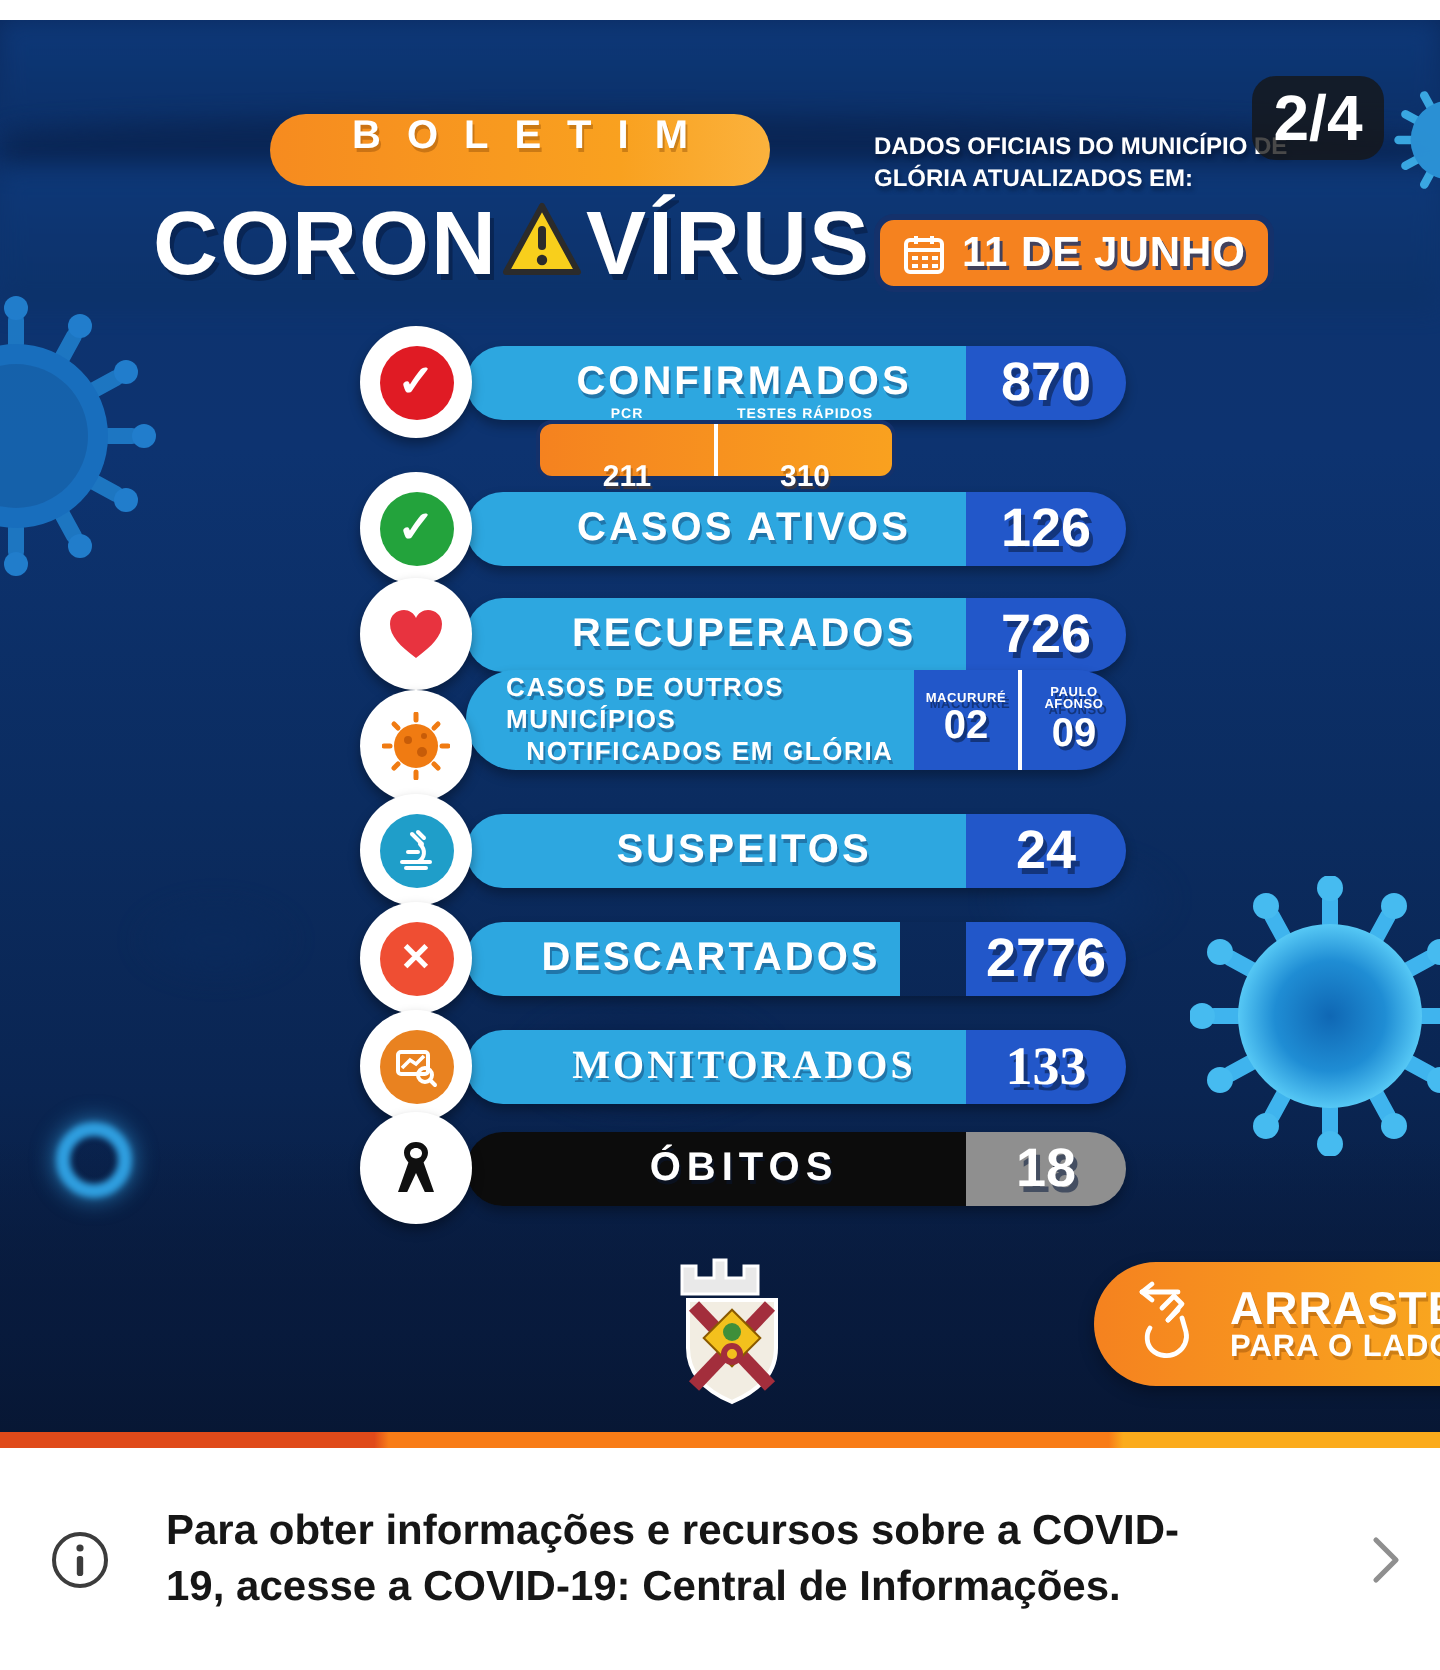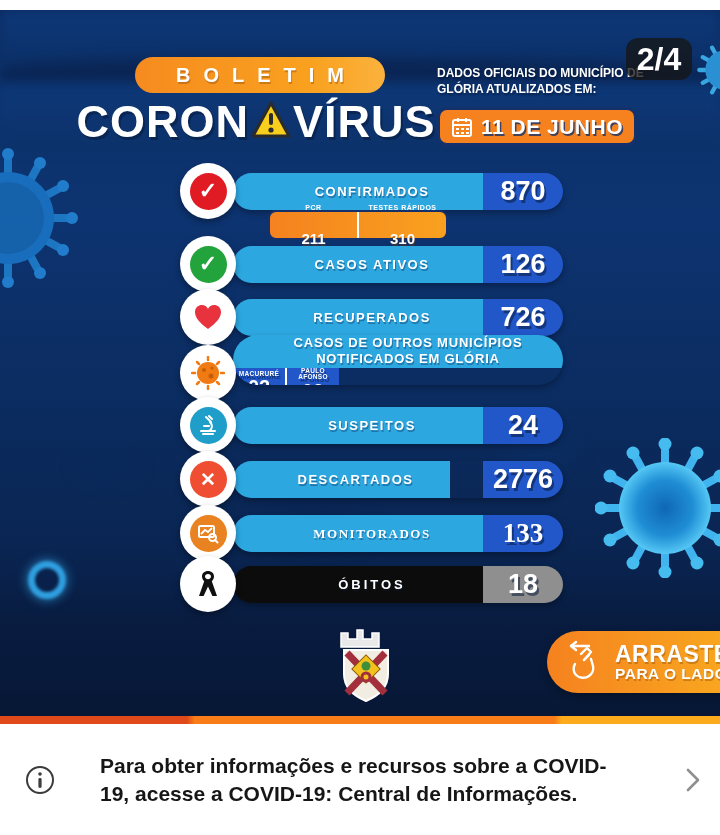--- a/index.html
+++ b/index.html
@@ -24,21 +24,21 @@
   .band-dark-bottom { top:560px; height:160px; background:linear-gradient(180deg,transparent,#081a3c 60%,#071632); opacity:.95; filter:none; }
 
   
   .virus { position:absolute; }
   .virus-ring { position:absolute; left:28px; top:551px; width:38px; height:38px; border:7px solid #2f9fe0;
     border-radius:50%; filter:blur(1.5px); box-shadow:0 0 10px 2px rgba(47,159,224,.55); }
 
   
   .boletim-pill { position:absolute; left:135px; top:47px; width:250px; height:36px;
     background:linear-gradient(90deg,#f68b1f,#f9a11f 70%,#fbb23d); border-radius:18px;
-    display:flex; align-items:center; justify-content:center; }
+    display:flex; align-items:flex-start; justify-content:center; }
   .boletim-pill span { color:#ffffff; font-weight:bold; font-size:20px; letter-spacing:13px; padding-left:13px;
     text-shadow:1px 2px 0 rgba(120,60,0,.35); }
   .corona-title { position:absolute; left:56px; top:86px; width:400px; display:flex; justify-content:center;
     color:#fff; font-weight:bold; font-size:45px; letter-spacing:1px; text-shadow:2px 3px 0 rgba(5,20,50,.45); }
   .warn-tri { width:42px; height:40px; margin:4px 1px 0 1px; }
 
   .official-text { position:absolute; left:437px; top:56px; width:230px; color:#ffffff; font-weight:bold;
     font-size:12px; line-height:1.3; text-shadow:1px 2px 2px rgba(5,20,50,.6); }
   .date-badge { position:absolute; left:437px; top:97px; width:200px; height:39px; background:#f5821f;
     border:3px solid #14316b; border-radius:10px; display:flex; align-items:center; justify-content:center; gap:8px; }
@@ -50,37 +50,37 @@
 
   
   .stat-row { position:absolute; left:180px; }
   .icon-circle { position:absolute; left:0; width:56px; height:56px; background:#fff; border-radius:50%;
     display:flex; align-items:center; justify-content:center; box-shadow:0 3px 6px rgba(0,0,0,.35); z-index:2; }
   .icon-inner { width:37px; height:37px; border-radius:50%; display:flex; align-items:center; justify-content:center;
     color:#fff; font-size:22px; font-weight:bold; }
   .bar { position:absolute; left:53px; height:37px; width:330px; border-radius:19px; display:flex; overflow:hidden;
     box-shadow:0 3px 6px rgba(0,0,0,.3); }
   .bar-label { flex:1; background:#2da7e0; display:flex; flex-direction:column; align-items:center; justify-content:center;
-    color:#fff; font-weight:bold; font-size:13px; letter-spacing:1.5px; padding-left:28px;
+    color:#fff; font-weight:bold; font-size:20px; letter-spacing:1.5px; padding-left:28px;
     text-shadow:1px 2px 0 rgba(8,30,70,.35); }
   .bar-value { width:80px; background:#2257c9; display:flex; align-items:center; justify-content:center;
     color:#fff; font-weight:bold; font-size:27px; text-shadow:2px 3px 0 rgba(8,25,60,.55); }
   .row-obitos .bar-label { background:#0c0c0c; letter-spacing:3px; }
   .row-obitos .bar-value { background:#8f8f8f; }
 
   .sub-badge { position:absolute; left:268px; top:200px; width:180px; height:30px;
     background:linear-gradient(90deg,#f5821f,#f9a11f); border:2px solid #14316b; border-radius:8px;
     display:flex; z-index:3; }
   .sub-col { flex:1; display:flex; flex-direction:column; align-items:center; justify-content:center; line-height:1; }
   .sub-col + .sub-col { border-left:2px solid #ffffff; }
   .sub-label { color:#fff; font-weight:bold; font-size:7px; letter-spacing:.5px; }
   .sub-value { color:#fff; font-weight:bold; font-size:15px; text-shadow:1px 1.5px 0 rgba(120,60,0,.4);margin-top:20px; }
 
   
-  .row-outros .bar { height:50px; border-radius:25px;flex-direction:column; }
+  .row-outros .bar { height:50px; border-radius:25px; }
   .row-outros .bar-label { font-size:13px; letter-spacing:.8px; line-height:1.25; padding-left:20px; }
   .row-outros .bar-value { width:106px; padding:0; }
   .outros-cols { display:flex; width:100%; height:100%; }
   .outros-col { flex:1; display:flex; flex-direction:column; align-items:center; justify-content:center; line-height:1; }
   .outros-col + .outros-col { border-left:2px solid #ffffff; }
   .outros-col .o-label { font-size:6.5px; font-weight:bold; color:#fff; letter-spacing:.3px; text-align:center; }
   .outros-col .o-value { font-size:20px; font-weight:bold; color:#fff; text-shadow:1.5px 2px 0 rgba(8,25,60,.55); }
 
   
   .crest { position:absolute; left:329px; top:615px; }
@@ -92,21 +92,21 @@
   .arraste-text .l1 { font-size:23px; letter-spacing:.5px; }
   .arraste-text .l2 { font-size:15.5px; letter-spacing:.5px; }
 
   .stripe { position:absolute; left:0; top:706px; width:720px; height:9px;
     background:linear-gradient(90deg,#e04a1a 0%,#e04a1a 26%,#f87c17 27%,#f87c17 77%,#fbab1c 78%,#fbab1c 100%); }
 
   
   .footer-bar { position:absolute; left:0; top:724px; width:720px; height:111px; background:#ffffff;
     display:flex; align-items:center; padding:0 18px; cursor:pointer; }
   .info-icon { flex:0 0 auto; margin-left:6px; }
-  .footer-text { margin-left:44px; width:512px; color:#161616; font-weight:bold; font-size:21px; line-height:1.32; }
+  .footer-text { margin-left:27px; width:512px; color:#161616; font-weight:bold; font-size:21px; line-height:1.32; }
   .footer-chevron { margin-left:auto; flex:0 0 auto; }
 </style>
 </head>
 <body>
 
 <div class="screen">
   <div class="top-strip"></div>
 
   <div class="poster">
 

